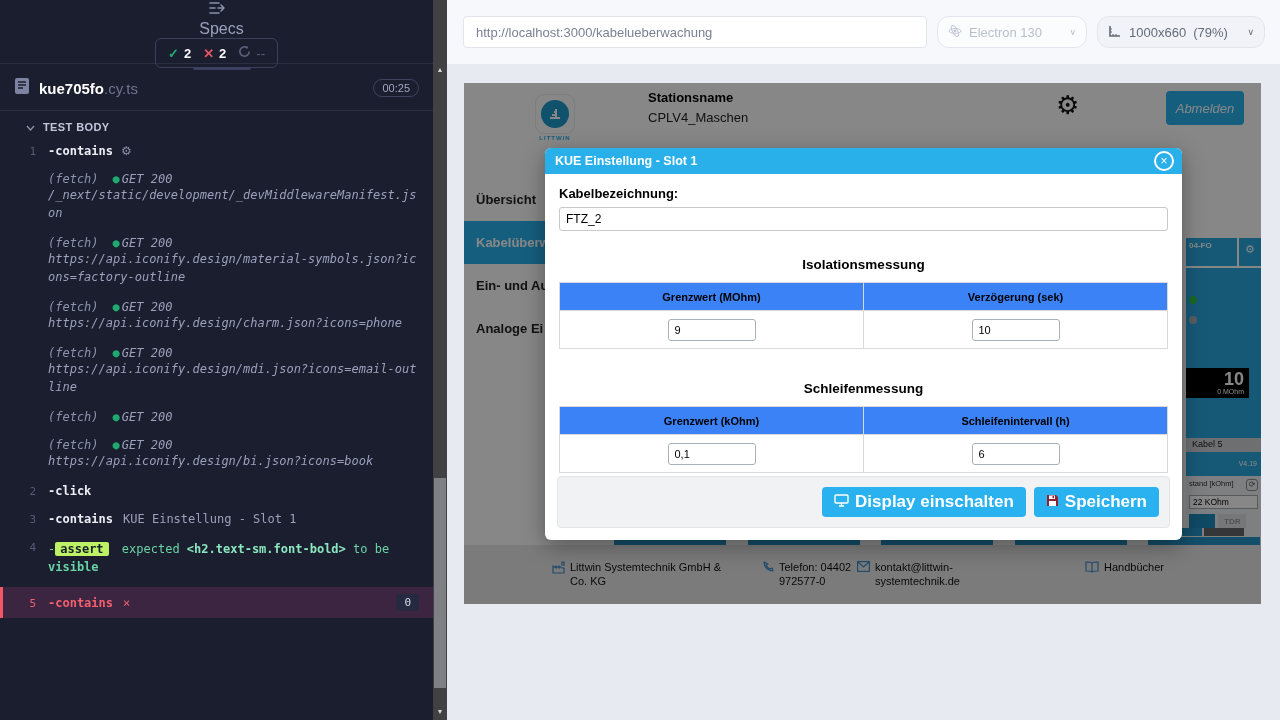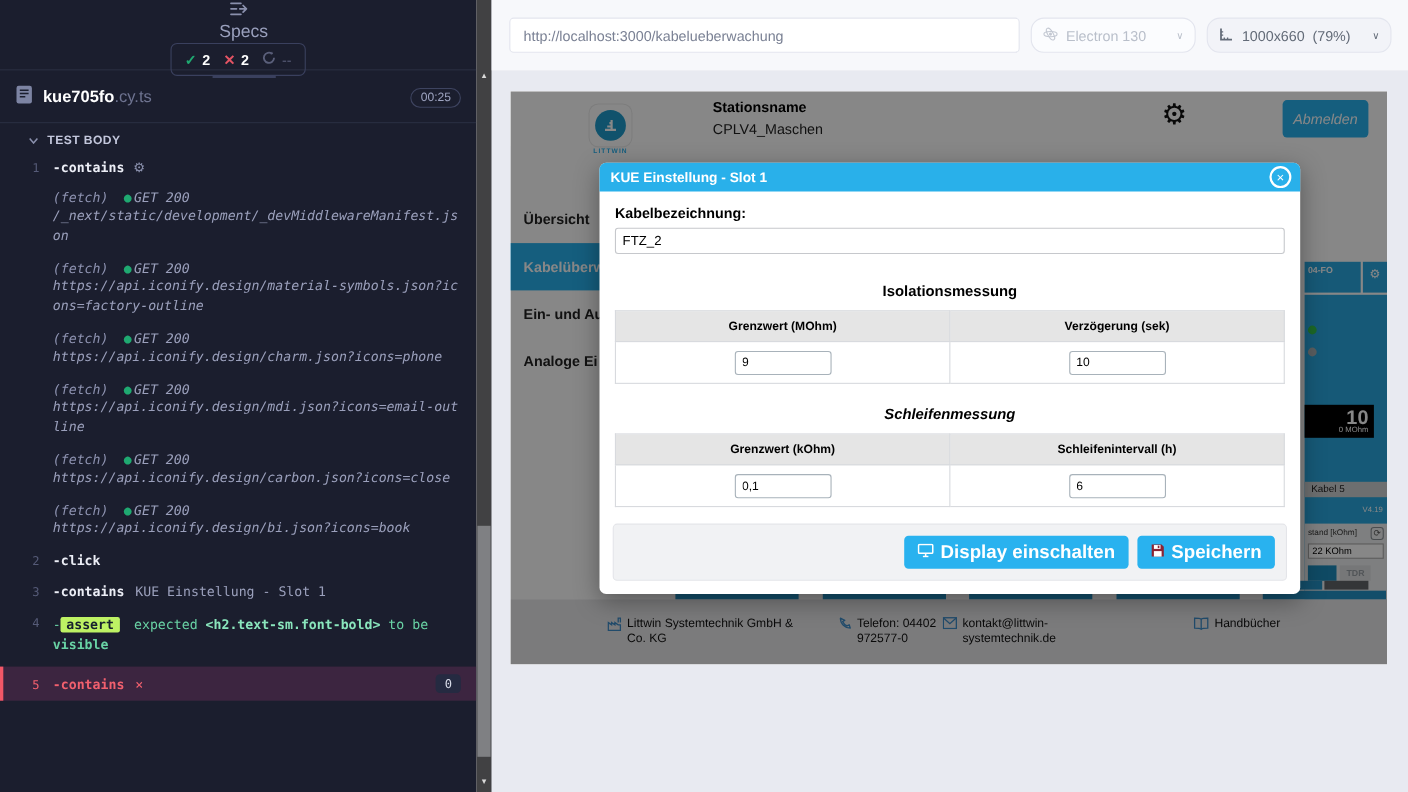--- a/index.html
+++ b/index.html
@@ -151,21 +151,21 @@
   .modal-header { height:26px; background:#29b0ea; border-radius:6px 6px 0 0; color:#fff;
                   font-weight:bold; font-size:12.5px; line-height:26px; padding-left:10px; position:relative; }
   .modal-close { position:absolute; right:8px; top:3px; width:20px; height:20px; border-radius:50%;
                  border:2px solid #fff; background:transparent; color:#fff; font-size:12px; line-height:15px;
                  text-align:center; cursor:pointer; padding:0; }
   .modal-label { margin:12px 14px 0; font-size:13px; font-weight:bold; color:#000; }
   .modal-kabel { display:block; margin:6px 14px 0; width:609px; height:24px; border:1px solid #c6c8cc;
                  border-radius:3px; font-size:12px; padding:0 6px; font-family:"Liberation Sans",sans-serif; }
   .modal-h { margin-top:26px; text-align:center; font-size:13.5px; font-weight:bold; color:#000; }
   .m-table { margin:10px 14px 0; width:609px; border-collapse:collapse; }
-  .m-table th { border:1px solid #d8dade; background:#e5e5e5; height:28px; font-size:11px;
+  .m-table th { border:1px solid #d8dade; background:#3b82f6; height:28px; font-size:11px;
                 font-weight:bold; text-align:center; width:50%; color:#000; }
   .m-table td { border:1px solid #d8dade; height:38px; text-align:center; }
   .cell-input { width:88px; height:22px; border:1px solid #a8b2ba; border-radius:3px; font-size:11px;
                 padding:0 6px; font-family:"Liberation Sans",sans-serif; }
   .modal-footer { position:absolute; left:12px; right:12px; bottom:12px; height:52px; background:#f1f2f4;
                   border:1px solid #e4e5e9; border-radius:4px; display:flex; align-items:center;
                   justify-content:flex-end; gap:8px; padding-right:10px; }
   .m-btn { height:30px; background:#29b2ef; color:#fff; font-weight:bold; font-size:17px; border:none;
            border-radius:4px; padding:0 12px; display:flex; align-items:center; gap:6px; cursor:pointer;
            font-family:"Liberation Sans",sans-serif; }
@@ -277,21 +277,20 @@
         <div class="log-line1"><span class="log-fetch">(fetch)</span><span class="log-dot">●</span><span>GET 200</span></div>
         <div class="log-url">https://api.iconify.design/mdi.json?icons=email-outline</div>
       </span>
         </div>
     </div>
     <div class="log-group">
       <div class="cmd-row">
           <span class="gutter"></span>
           <span class="cmd-body">
         <div class="log-line1"><span class="log-fetch">(fetch)</span><span class="log-dot">●</span><span>GET 200</span></div>
-        <div class="log-url">https://api.iconify.design/carbon.json?icons=close</div>
       </span>
         </div>
     </div>
     <div class="log-group">
       <div class="cmd-row">
           <span class="gutter"></span>
           <span class="cmd-body">
         <div class="log-line1"><span class="log-fetch">(fetch)</span><span class="log-dot">●</span><span>GET 200</span></div>
         <div class="log-url">https://api.iconify.design/bi.json?icons=book</div>
       </span>
@@ -502,21 +501,21 @@
           <th>Grenzwert (MOhm)</th>
           <th>Verzögerung (sek)</th>
         </tr>
         <tr>
           <td><input class="cell-input" value="9" style=""></td>
           <td><input class="cell-input" value="10" style=""></td>
         </tr>
       </tbody>
         </table>
 
-      <div class="modal-h" style="margin-top:20px;font-style:italic;">Schleifenmessung</div>
+      <div class="modal-h" style="margin-top:32px;">Schleifenmessung</div>
       <table class="m-table">
         <tbody>
             <tr>
           <th>Grenzwert (kOhm)</th>
           <th>Schleifenintervall (h)</th>
         </tr>
         <tr>
           <td><input class="cell-input" value="0,1" style=""></td>
           <td><input class="cell-input" value="6" style=""></td>
         </tr>

